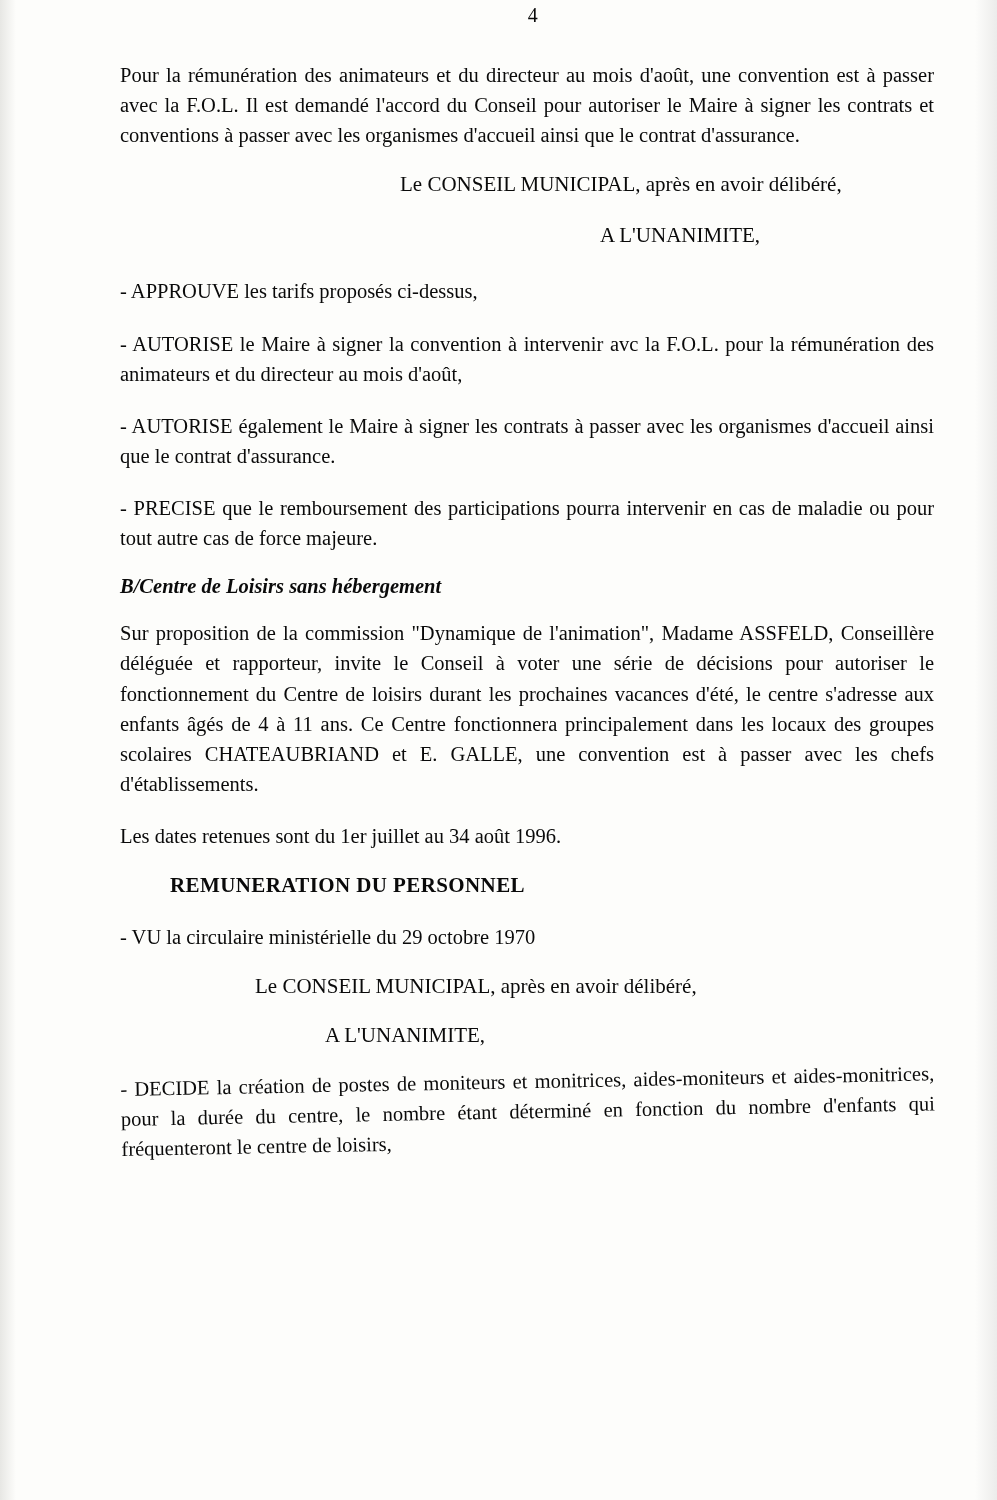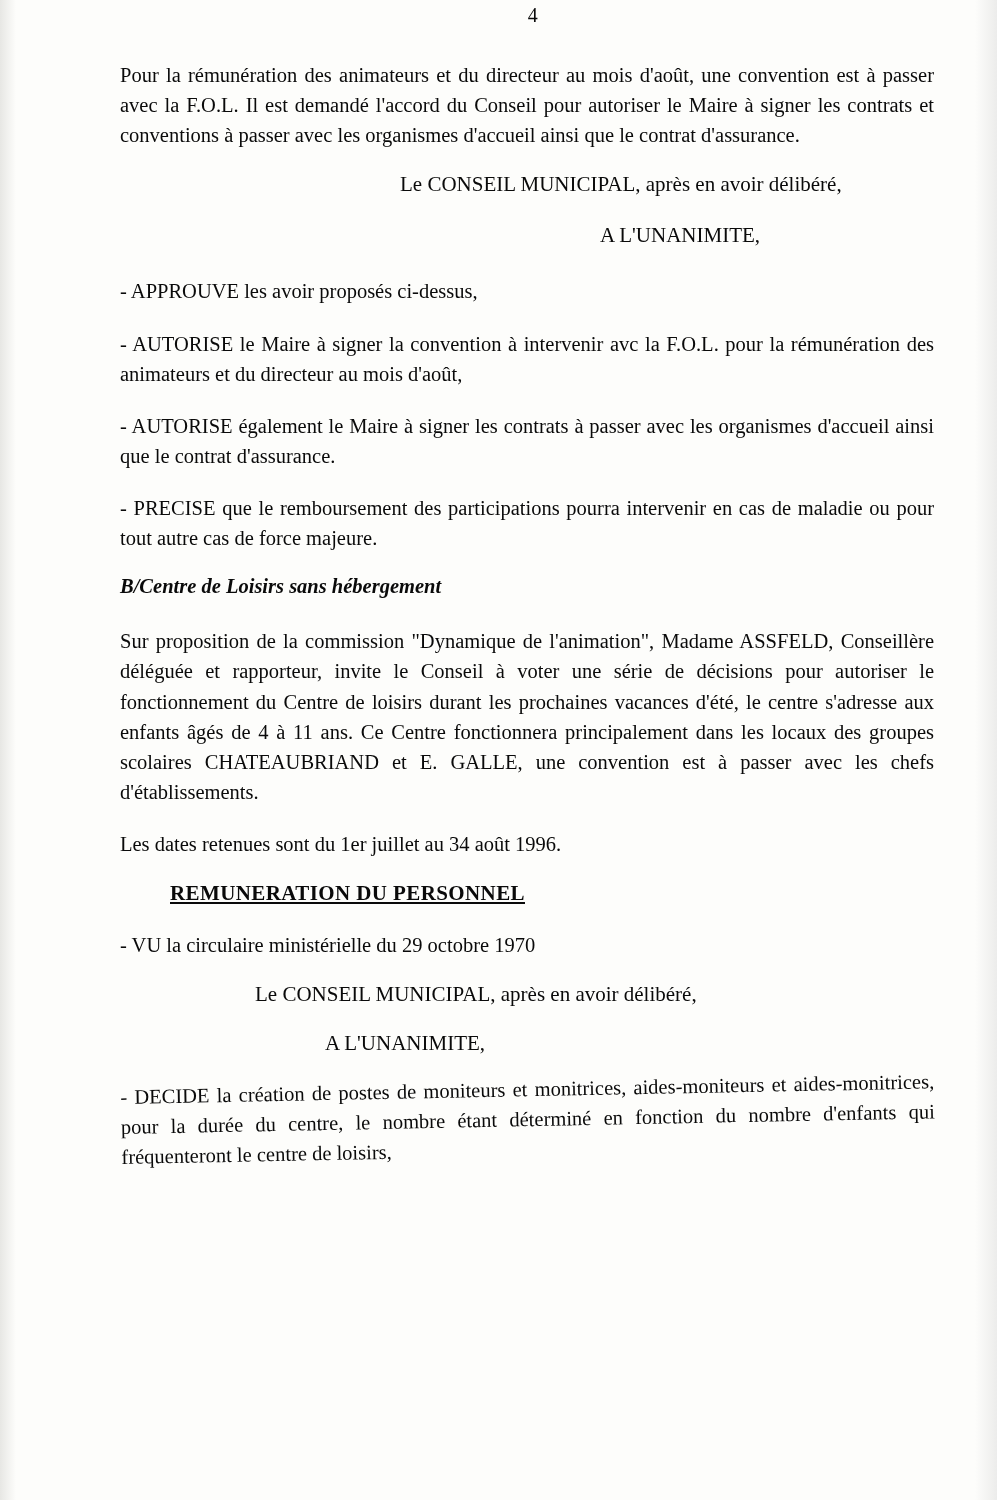--- a/index.html
+++ b/index.html
@@ -81,29 +81,28 @@
   .center-left-biased4 {
     text-align: left;
     padding-left: 205px;
     margin: 0 0 26px 0;
     font-size: 21px;
   }
   .heading-bold-italic {
     font-weight: bold;
     font-style: italic;
     font-size: 20.5px;
-    margin: 0 0 28px 0;
+    margin: 0 0 20px 0;
   }
   .heading-bold {
     font-weight: bold;
     font-size: 21px;
     letter-spacing: 0.4px;
     margin: 0 0 24px 0;
     padding-left: 50px;
-    text-decoration: underline;
   }
   .tilt-strong {
     display: block;
     transform: rotate(-1.1deg);
     transform-origin: left top;
   }
   .block-tail {
     margin-top: 4px;
   }
 </style>
@@ -117,21 +116,21 @@
 
     <div style="height:60px"></div>
 
     <p class="para">Pour la rémunération des animateurs et du directeur au mois d'août, une convention est à passer avec la F.O.L. Il est demandé l'accord du Conseil pour autoriser le Maire à signer les contrats et conventions à passer avec les organismes d'accueil ainsi que le contrat d'assurance.</p>
 
 
     <p class="center-left-biased">Le CONSEIL MUNICIPAL, après en avoir délibéré,</p>
 
     <p class="center-left-biased2">A L'UNANIMITE,</p>
 
-    <p class="para">- APPROUVE les avoir proposés ci-dessus,</p>
+    <p class="para">- APPROUVE les tarifs proposés ci-dessus,</p>
 
 
     <p class="para">- AUTORISE le Maire à signer la convention à intervenir avc la F.O.L. pour la rémunération des animateurs et du directeur au mois d'août,</p>
 
     <p class="para">- AUTORISE également le Maire à signer les contrats à passer avec les organismes d'accueil ainsi que le contrat d'assurance.</p>
 
     <p class="para">- PRECISE que le remboursement des participations pourra intervenir en cas de maladie ou pour tout autre cas de force majeure.</p>
 
     <p class="heading-bold-italic">B/Centre de Loisirs sans hébergement</p>
 

